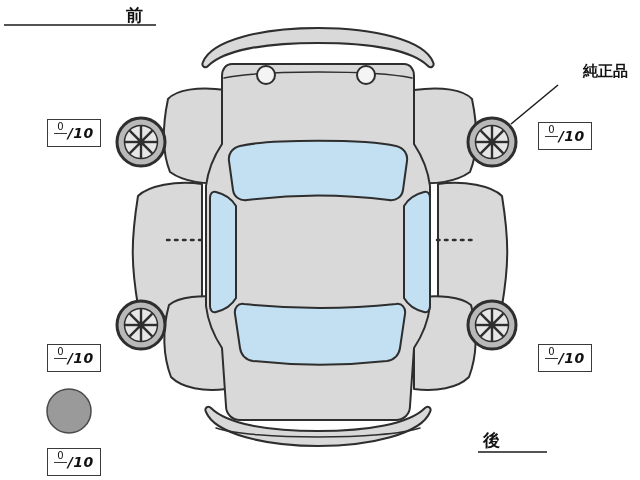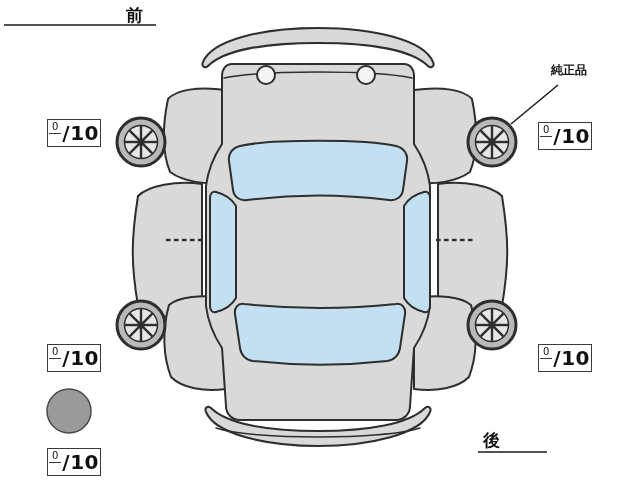--- a/index.html
+++ b/index.html
@@ -13,31 +13,31 @@
   
   .body  { fill:#d9d9d9; stroke:#2e2e2e; stroke-width:2; stroke-linejoin:round; }
   .glass { fill:#c2e0f2; stroke:#2e2e2e; stroke-width:2; stroke-linejoin:round; }
   .thin  { fill:none; stroke:#2e2e2e; stroke-width:1.5; stroke-linecap:round; }
   .dots  { stroke:#2e2e2e; stroke-width:2.5; stroke-dasharray:2.5 5.5; stroke-linecap:round; }
   .rule  { stroke:#1a1a1a; stroke-width:1.5; }
 
   .label { position:absolute; font-weight:bold; white-space:nowrap; }
   .label-front   { left:126px; top:4px;   font-size:17px; }
   .label-rear    { left:483px; top:429px; font-size:17px; }
-  .label-genuine { left:551px; top:62px;  font-size:12px; }
+  .label-genuine { left:583px; top:62px;  font-size:15px; }
 
   .score-box {
     position:absolute; width:54px; height:28px; background:#ffffff;
     border:1px solid #3a3a3a; display:flex; align-items:center; justify-content:center;
   }
   .score-num {
     font-size:10px; line-height:1; padding:0 3px 1px;
     border-bottom:1px solid #3a3a3a; position:relative; top:-5px; margin-right:1px;
   }
-  .score-den { font-size:20px; font-weight:bold; letter-spacing:0.5px; }
+  .score-den { font-size:14px; font-weight:bold; letter-spacing:0.5px;font-style:italic; }
 
   .box-front-left  { left:47px;  top:119px; }
   .box-front-right { left:538px; top:122px; }
   .box-rear-left   { left:47px;  top:344px; }
   .box-rear-right  { left:538px; top:344px; }
   .box-spare       { left:47px;  top:448px; }
 </style>
 </head>
 <body>
 

